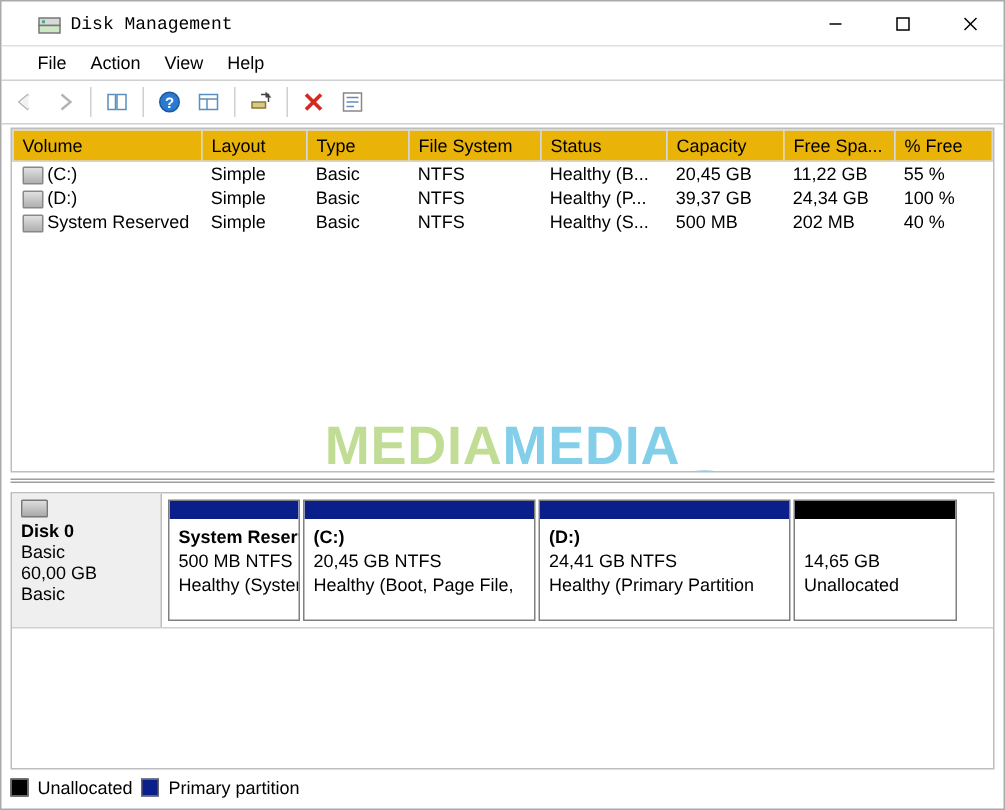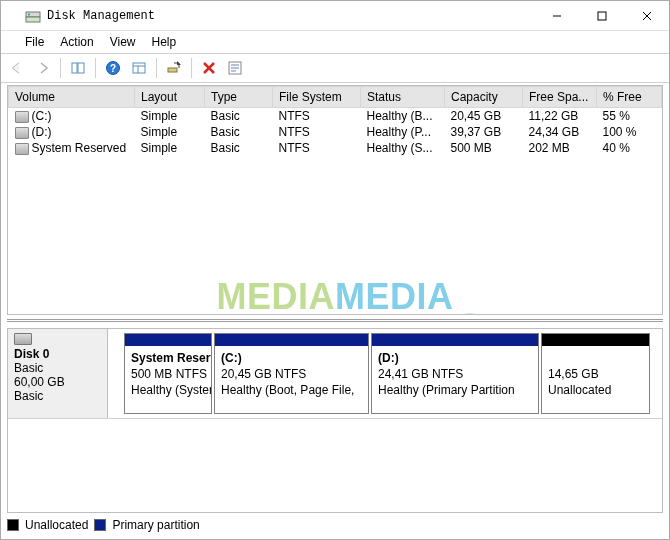--- a/index.html
+++ b/index.html
@@ -77,21 +77,21 @@
   }
   .vol-table {
     width: 100%;
     border-collapse: collapse;
     font-size: 12px;
   }
   .vol-table th {
     text-align: left;
     font-weight: normal;
     border: 1px solid #d6d6d6;
-    background: #e5e5e5;
+    background: #eab308;
     padding: 3px 6px;
     height: 20px;
     white-space: nowrap;
   }
   .vol-table td {
     padding: 1px 6px;
     white-space: nowrap;
     overflow: hidden;
   }
   .vol-ico {
@@ -137,21 +137,20 @@
     margin: 2px 6px 2px 6px;
     flex: 1;
     overflow: hidden;
     background: #fff;
   }
   .diskrow {
     display: flex;
     align-items: stretch;
     height: 90px;
     border-bottom: 1px solid #d0d0d0;
-    gap: 12px;
   }
   .diskrow2 {
     display: flex;
     align-items: stretch;
     height: 90px;
   }
   .diskhdr {
     width: 100px;
     border-right: 1px solid #bdbdbd;
     padding: 4px 6px;

